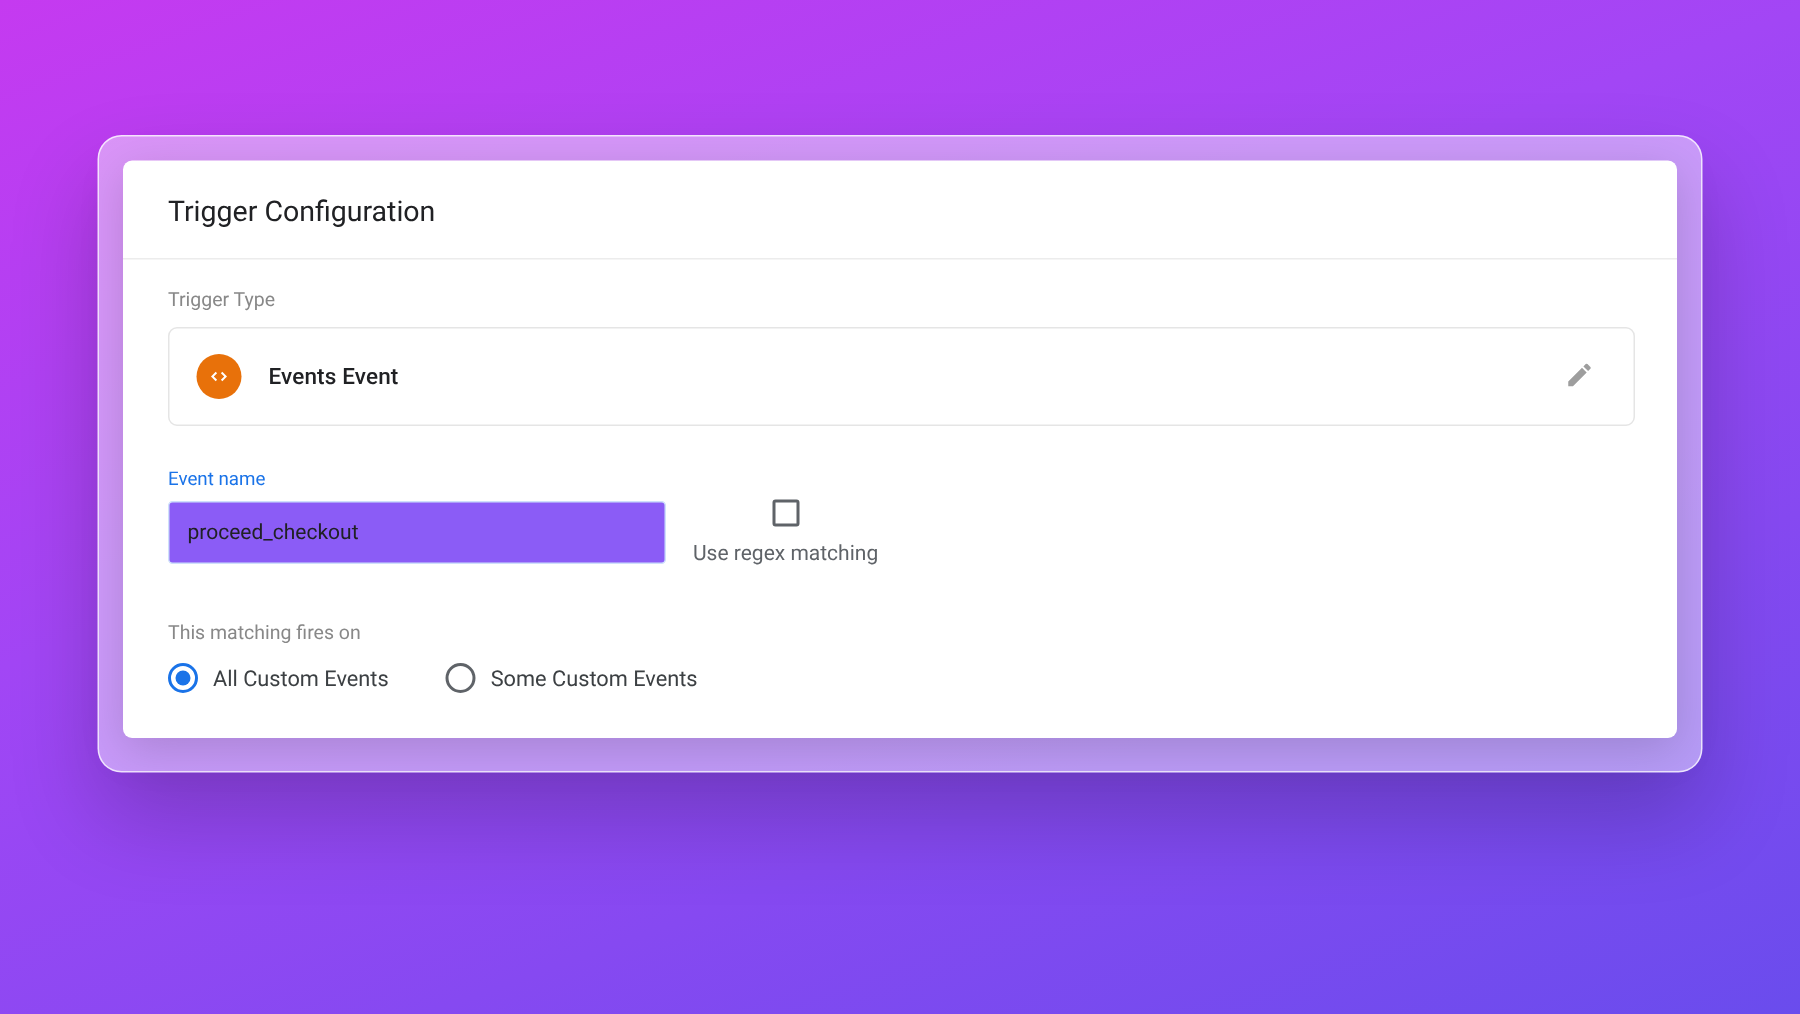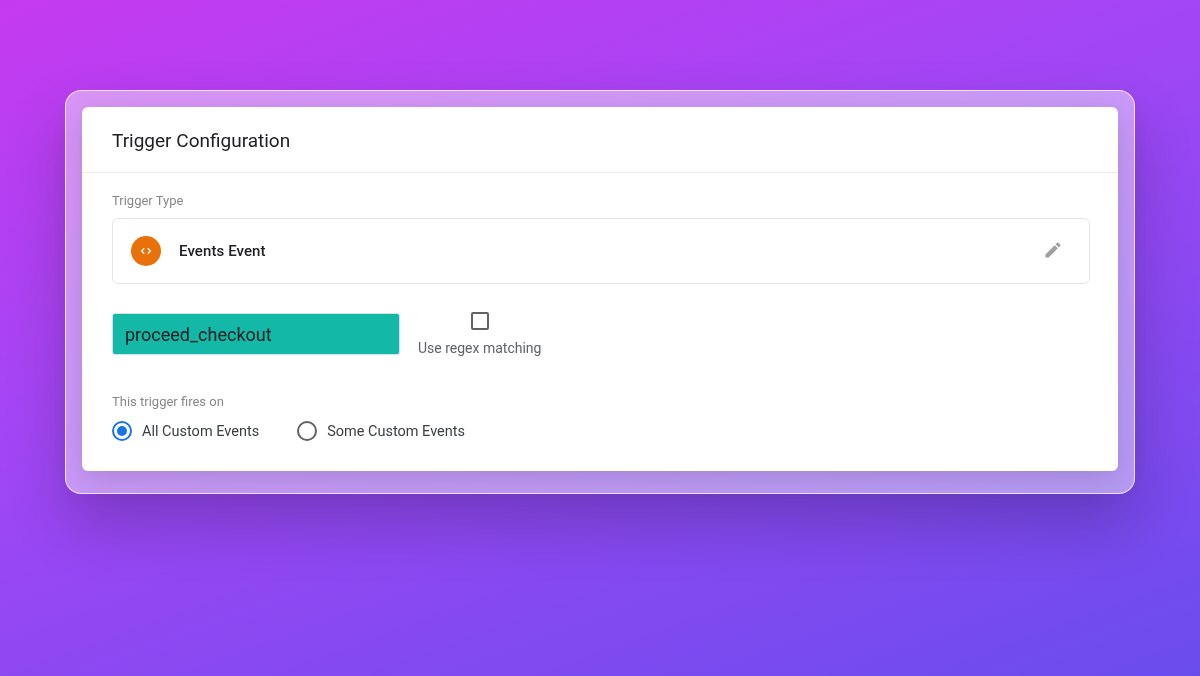--- a/index.html
+++ b/index.html
@@ -81,27 +81,27 @@
     color: #1a73e8;
     margin-bottom: 6px;
   }
   .event-row {
     display: flex;
     align-items: center;
     gap: 18px;
     margin-bottom: 38px;
   }
   .event-input {
-    width: 288px;
+    width: 332px;
     height: 42px;
     border: 1px solid #cfe0fb;
-    background: #14b8a6;
+    background: #8b5cf6;
     border-radius: 3px;
     padding: 0 12px;
-    font-size: 18px;
+    font-size: 14px;
     color: #202124;
     font-family: inherit;
   }
   .checkbox-wrap {
     display: flex; align-items: center; gap: 10px;
     cursor: pointer;
     flex-direction: column;
   }
   .checkbox-box {
     width: 18px; height: 18px;
@@ -172,29 +172,30 @@
         <span class="type-name">Events Event</span>
         <button class="edit-btn">
           <span>
             <svg viewBox="0 0 24 24">
                 <path d="M3 17.25V21h3.75l11-11-3.75-3.75-11 11zM20.71 7.04a1 1 0 0 0 0-1.41l-2.34-2.34a1 1 0 0 0-1.41 0l-1.83 1.83 3.75 3.75 1.83-1.83z"></path>
               </svg>
           </span>
         </button>
       </div>
 
+      <div class="field-label">Event name</div>
       <div class="event-row">
         <input class="event-input" type="text" value="proceed_checkout" style="">
         <label class="checkbox-wrap">
           <span class="checkbox-box"></span>
           <span class="checkbox-label">Use regex matching</span>
         </label>
       </div>
 
-      <div class="fires-label">This trigger fires on</div>
+      <div class="fires-label">This matching fires on</div>
       <div class="radio-row">
         <label class="radio-wrap">
           <span class="radio-outer selected"></span>
           <span class="radio-label">All Custom Events</span>
         </label>
         <label class="radio-wrap">
           <span class="radio-outer unselected"></span>
           <span class="radio-label">Some Custom Events</span>
         </label>
       </div>

